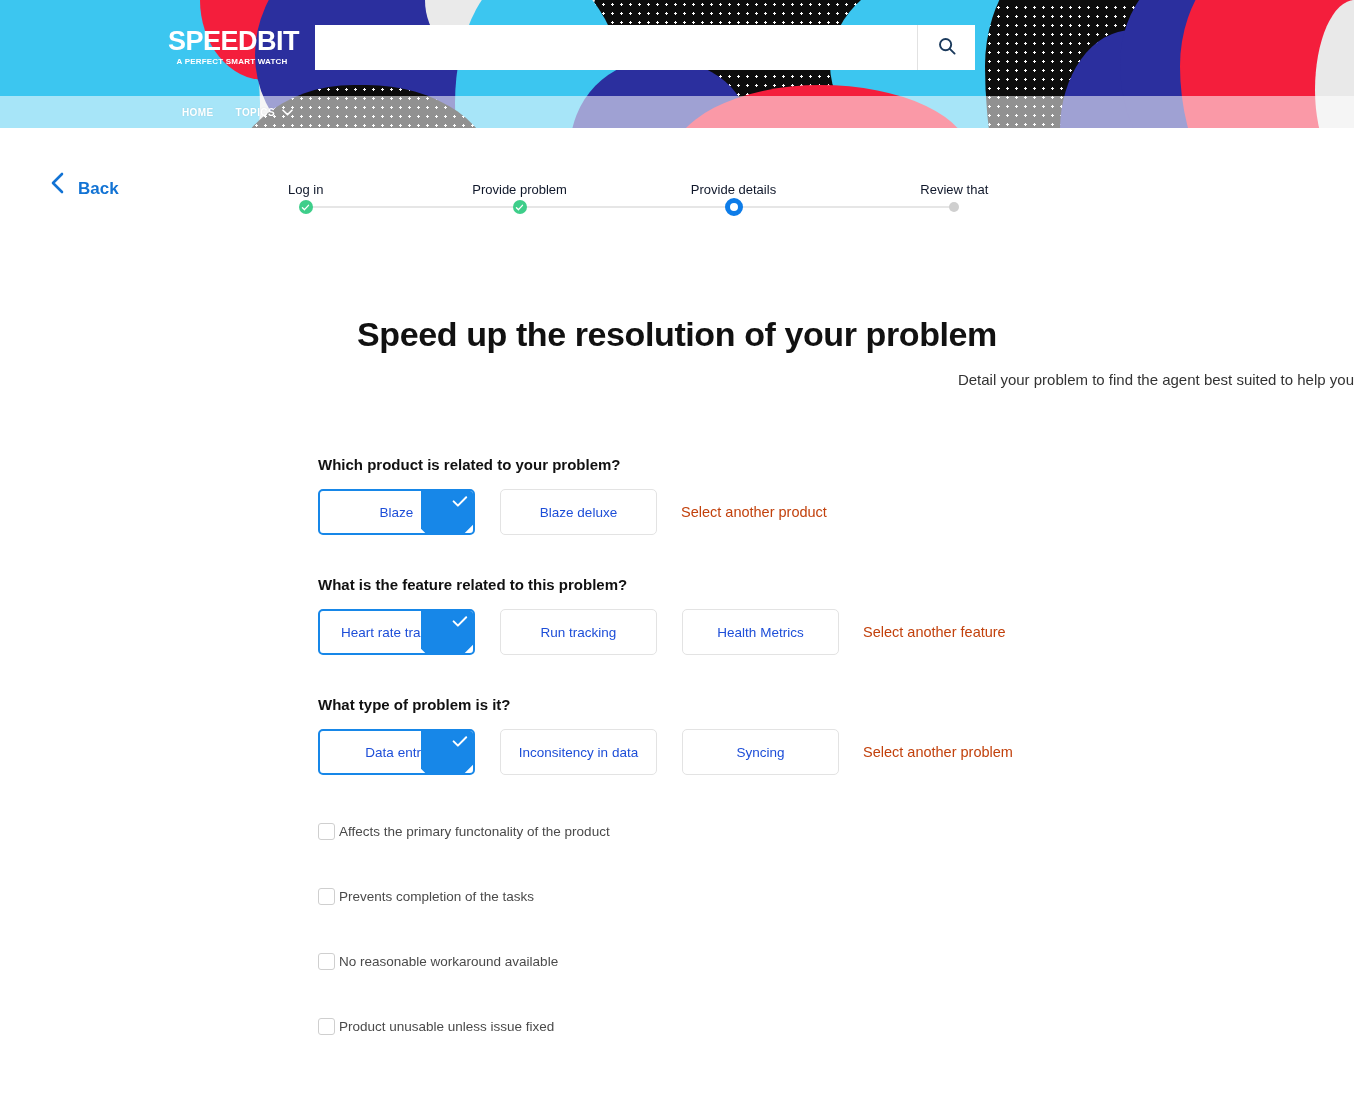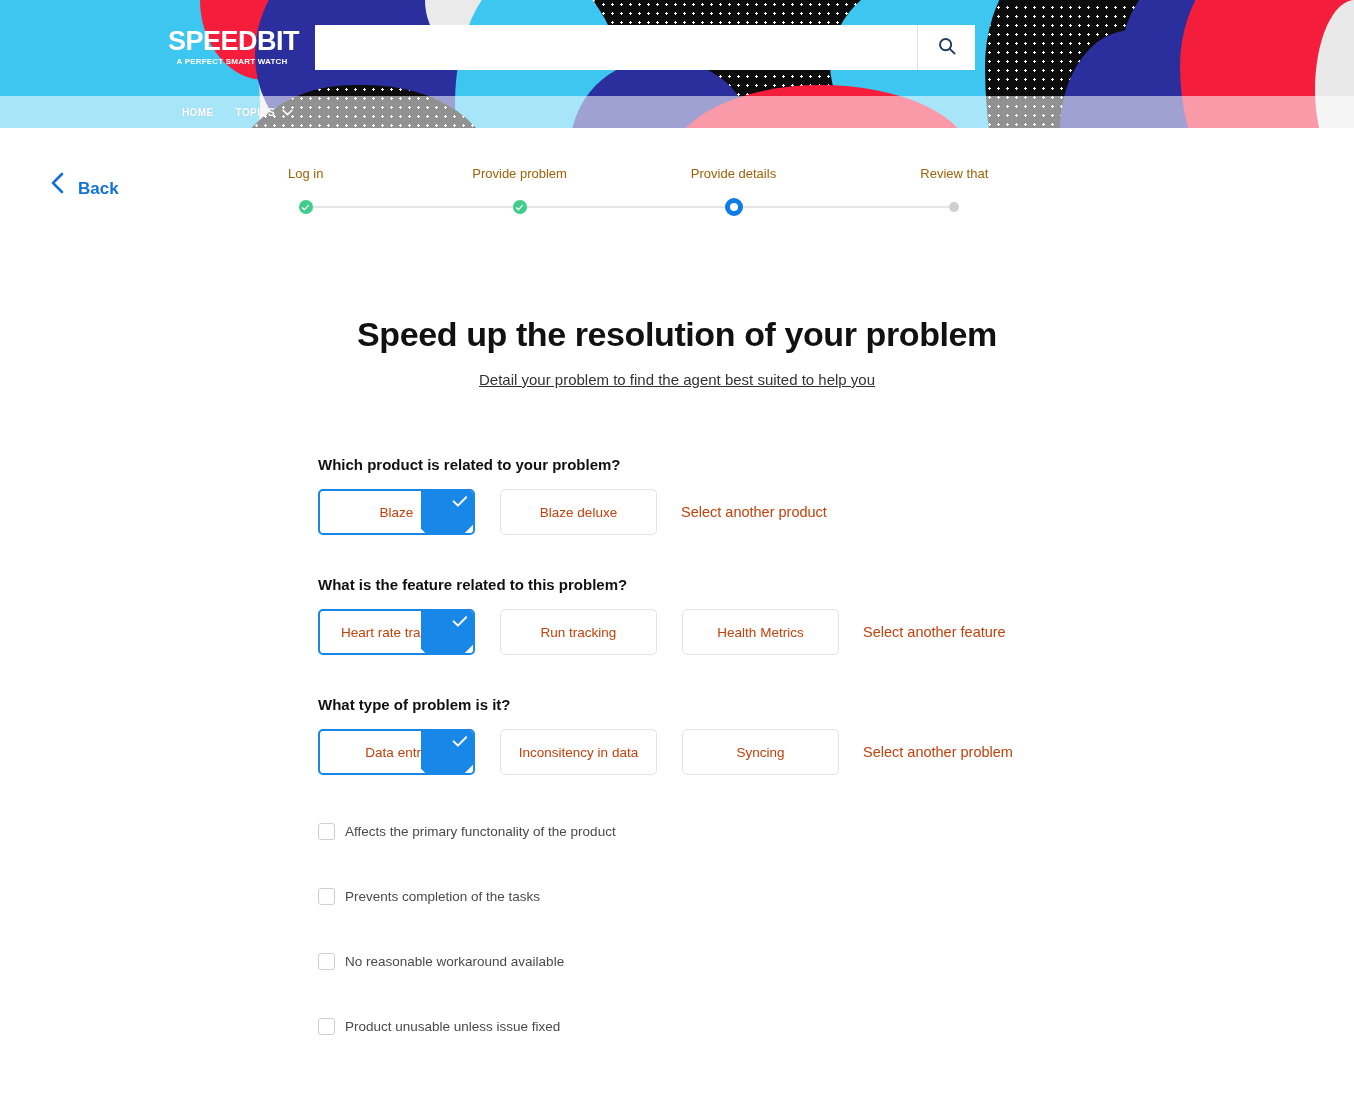--- a/index.html
+++ b/index.html
@@ -211,23 +211,24 @@
     width: 690px;
   }
   .step-labels {
     display: flex;
     position: relative;
     height: 18px;
   }
   .step-label {
     position: absolute;
     font-size: 13px;
-    color: #a16207;
+    color: #0f172a;
     white-space: nowrap;
     transform: translateX(-50%);
+    margin-top: 16px;
   }
   .step-track {
     position: relative;
     margin-top: 14px;
     height: 18px;
   }
   .step-line {
     position: absolute;
     top: 8px; left: 20px; right: 20px;
     height: 2px;
@@ -259,25 +260,24 @@
   
   .page-title {
     text-align: center;
     font-size: 34px;
     font-weight: 700;
     letter-spacing: -0.4px;
     color: #111111;
     margin: 87px 0 0 0;
   }
   .page-sub {
-    text-align: center;
+    text-align: right;
     font-size: 15px;
     color: #333333;
     margin-top: 17px;
-    text-decoration: underline;
   }
 
   .form {
     width: 720px;
     margin: 0 auto;
     padding-left: 1px;
     margin-top: 68px;
   }
   .q-block { margin-bottom: 41px; }
   .q-title {
@@ -291,21 +291,21 @@
     position: relative;
     width: 157px;
     height: 46px;
     border: 1px solid #e3e3e3;
     border-radius: 5px;
     background: #ffffff;
     display: flex;
     align-items: center;
     justify-content: center;
     font-size: 13.5px;
-    color: #c2410c;
+    color: #1d4ed8;
     margin-right: 25px;
     cursor: pointer;
     overflow: hidden;
   }
   .opt-card.selected {
     border: 2px solid #1787e8;
   }
   .corner-check {
     position: absolute;
     right: 0; top: 0;
@@ -335,21 +335,21 @@
   .check-block { margin-top: 48px; }
   .check-title {
     font-size: 15px;
     font-weight: 700;
     color: #111111;
     margin-bottom: 13px;
   }
   .check-row {
     display: flex;
     align-items: center;
-    gap: 10px;
+    gap: 4px;
     margin-bottom: 9px;
     cursor: pointer;
     margin-top: 48px;
   }
   .check-box {
     width: 17px; height: 17px;
     border: 1px solid #cfcfcf;
     border-radius: 3px;
     background: #ffffff;
     flex: none;

